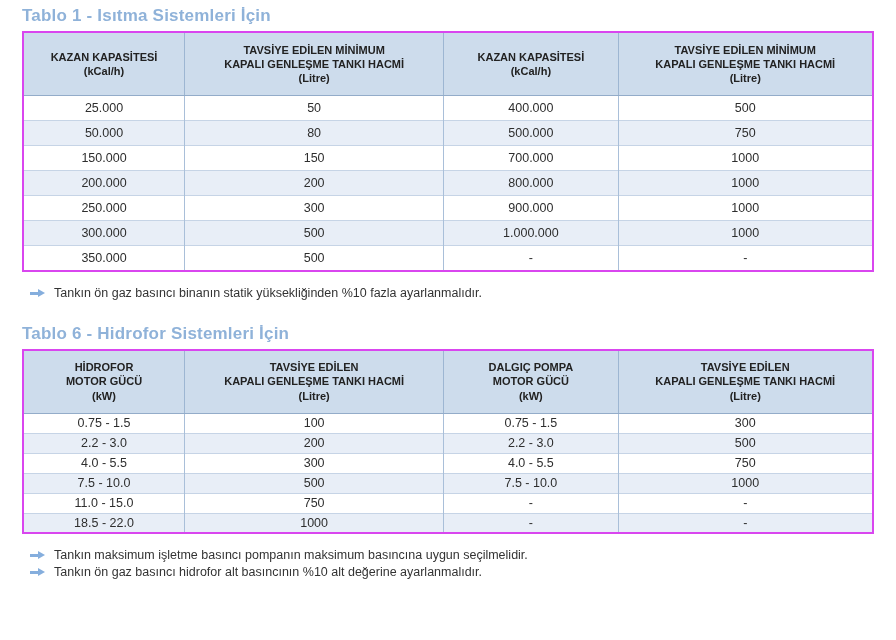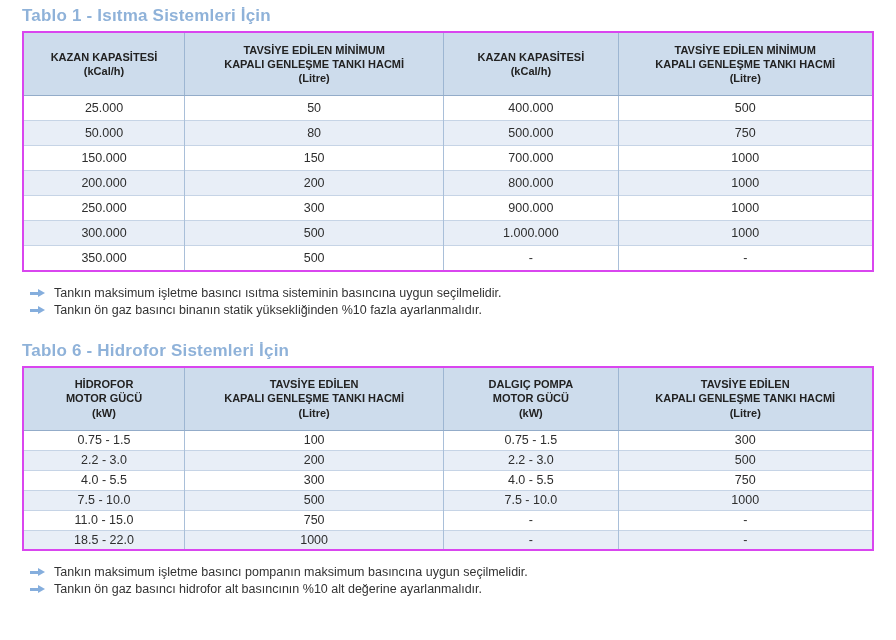--- a/index.html
+++ b/index.html
@@ -185,24 +185,20 @@
           <td>500</td>
           <td>-</td>
           <td>-</td>
         </tr>
       </tbody>
   </table>
 
   <ul class="notes">
       <li>
         <span class="arrow-icon"></span>
-        <span>Tankın maksimum işletme basıncı ısıtma sisteminin basıncına uygun seçilmelidir.</span>
-      </li>
-      <li>
-        <span class="arrow-icon"></span>
         <span>Tankın ön gaz basıncı binanın statik yüksekliğinden %10 fazla ayarlanmalıdır.</span>
       </li>
     </ul>
 
   <div class="section-gap"></div>
 
   <h2 class="table-title">Tablo 6 - Hidrofor Sistemleri İçin</h2>
 
   <table class="data-table" id="table2">
     <colgroup>

